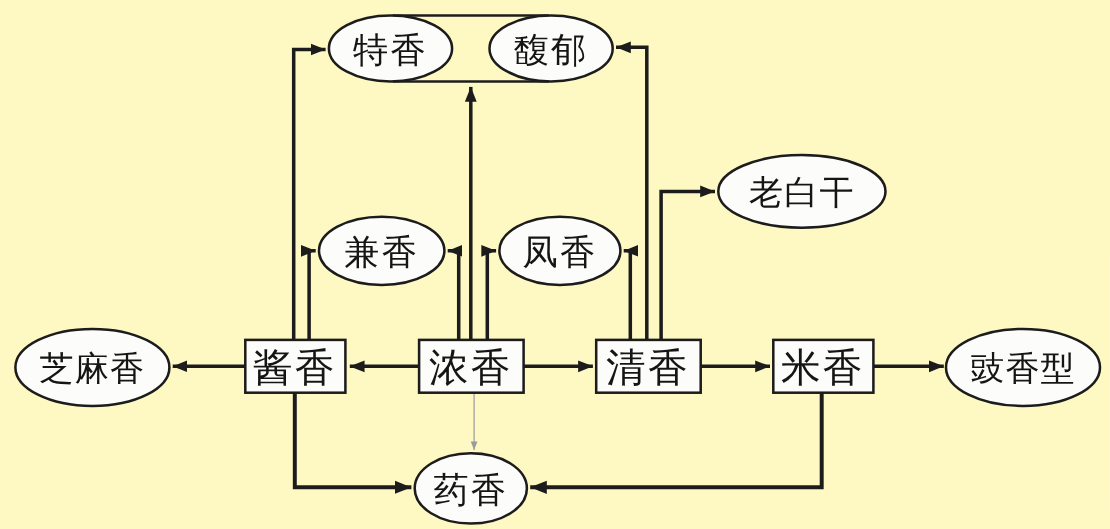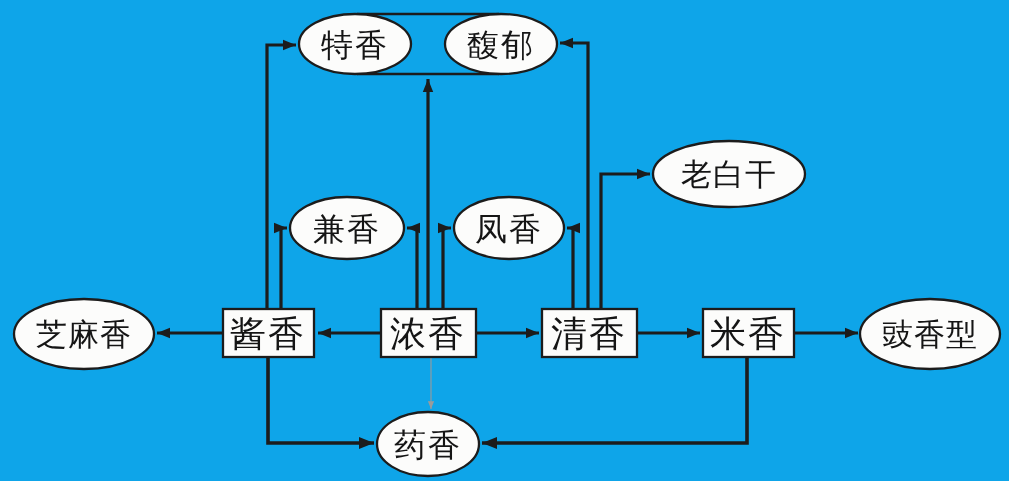--- a/index.html
+++ b/index.html
@@ -5,21 +5,21 @@
   html, body {
     margin: 0;
     padding: 0;
     background: #fbfbfa;
     font-family: "Liberation Sans", "DejaVu Sans", sans-serif;
   }
   .stage {
     position: relative;
     width: 1009px;
     height: 481px;
-    background: #0ea5e9;
+    background: #fef9c3;
     overflow: hidden;
     text-decoration: underline;
   }
   svg { display: block; }
   .shape {
     fill: #fcfcfb;
     stroke: #1c1c1c;
     stroke-width: 2.3;
   }
   .hull-line {

